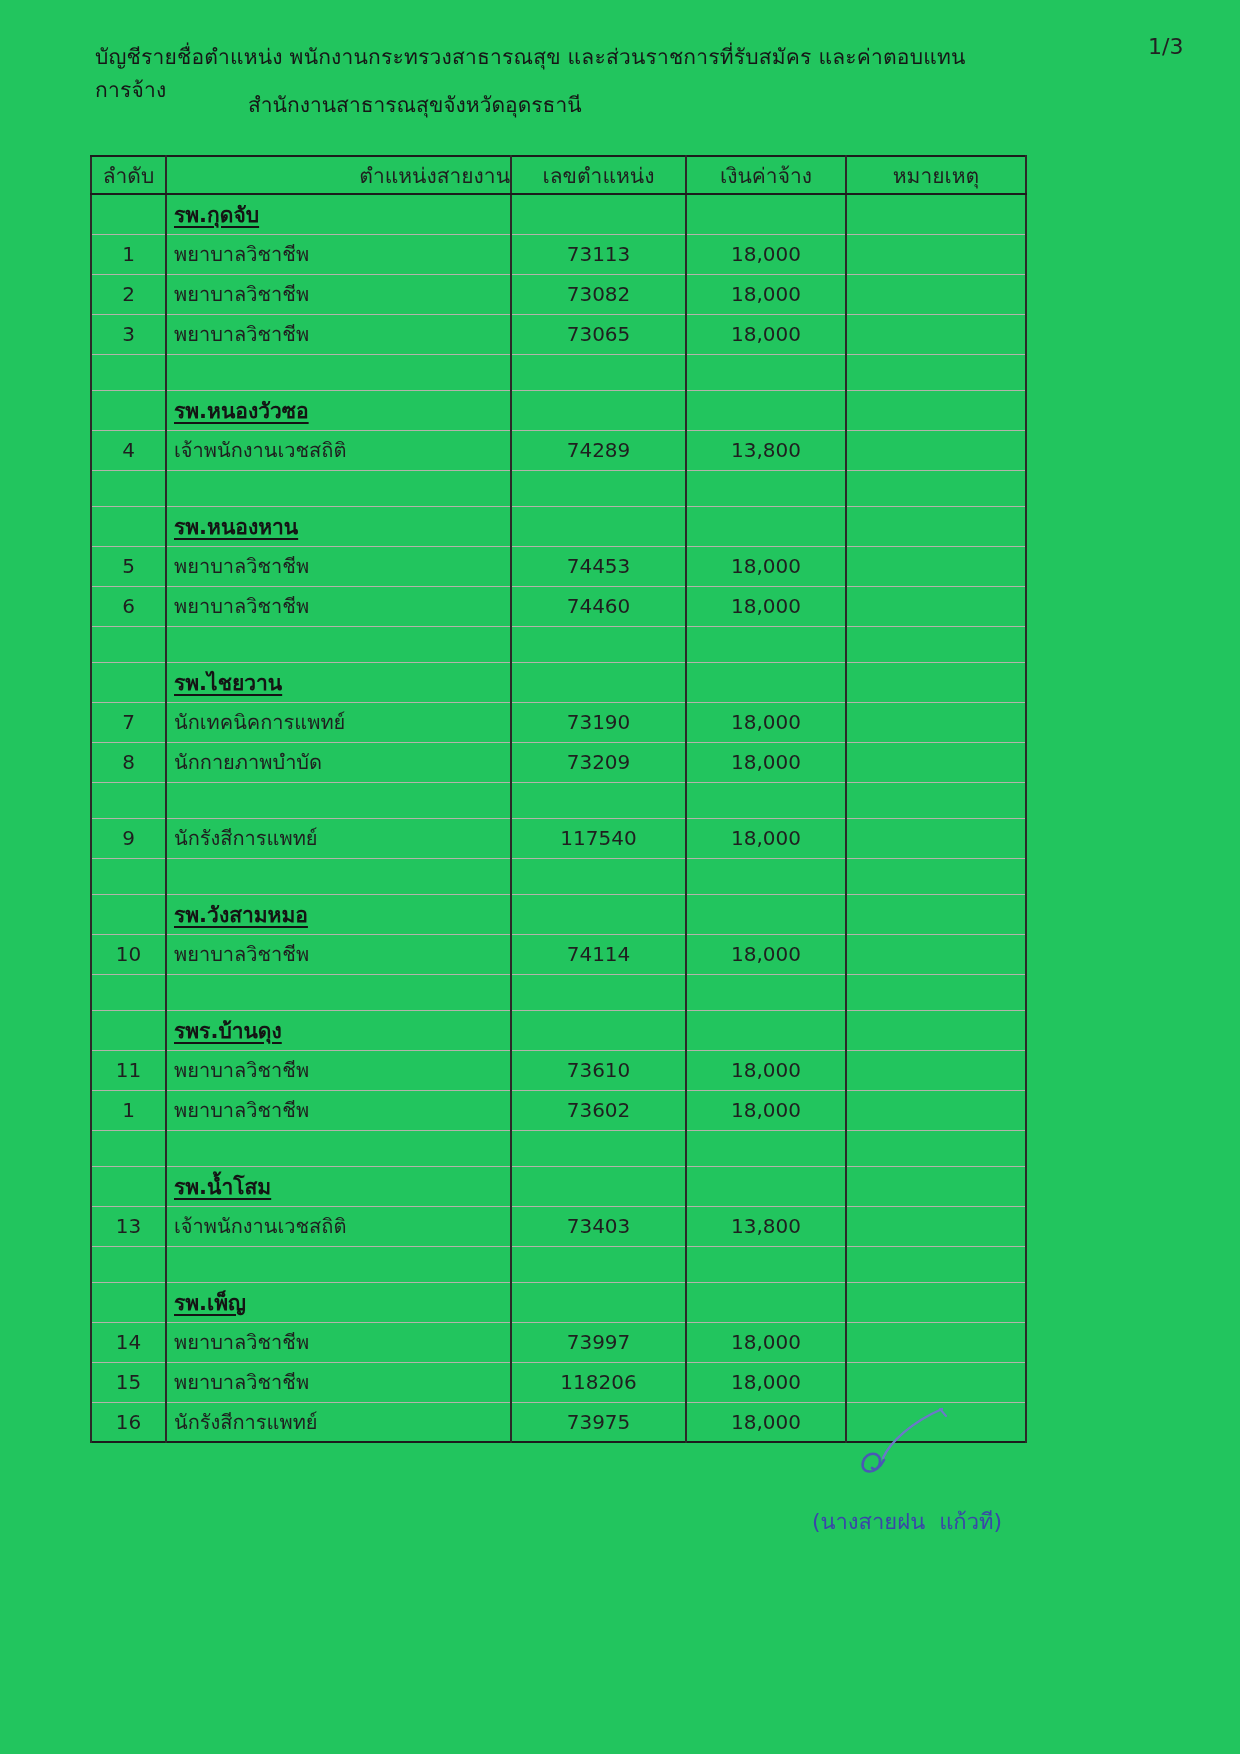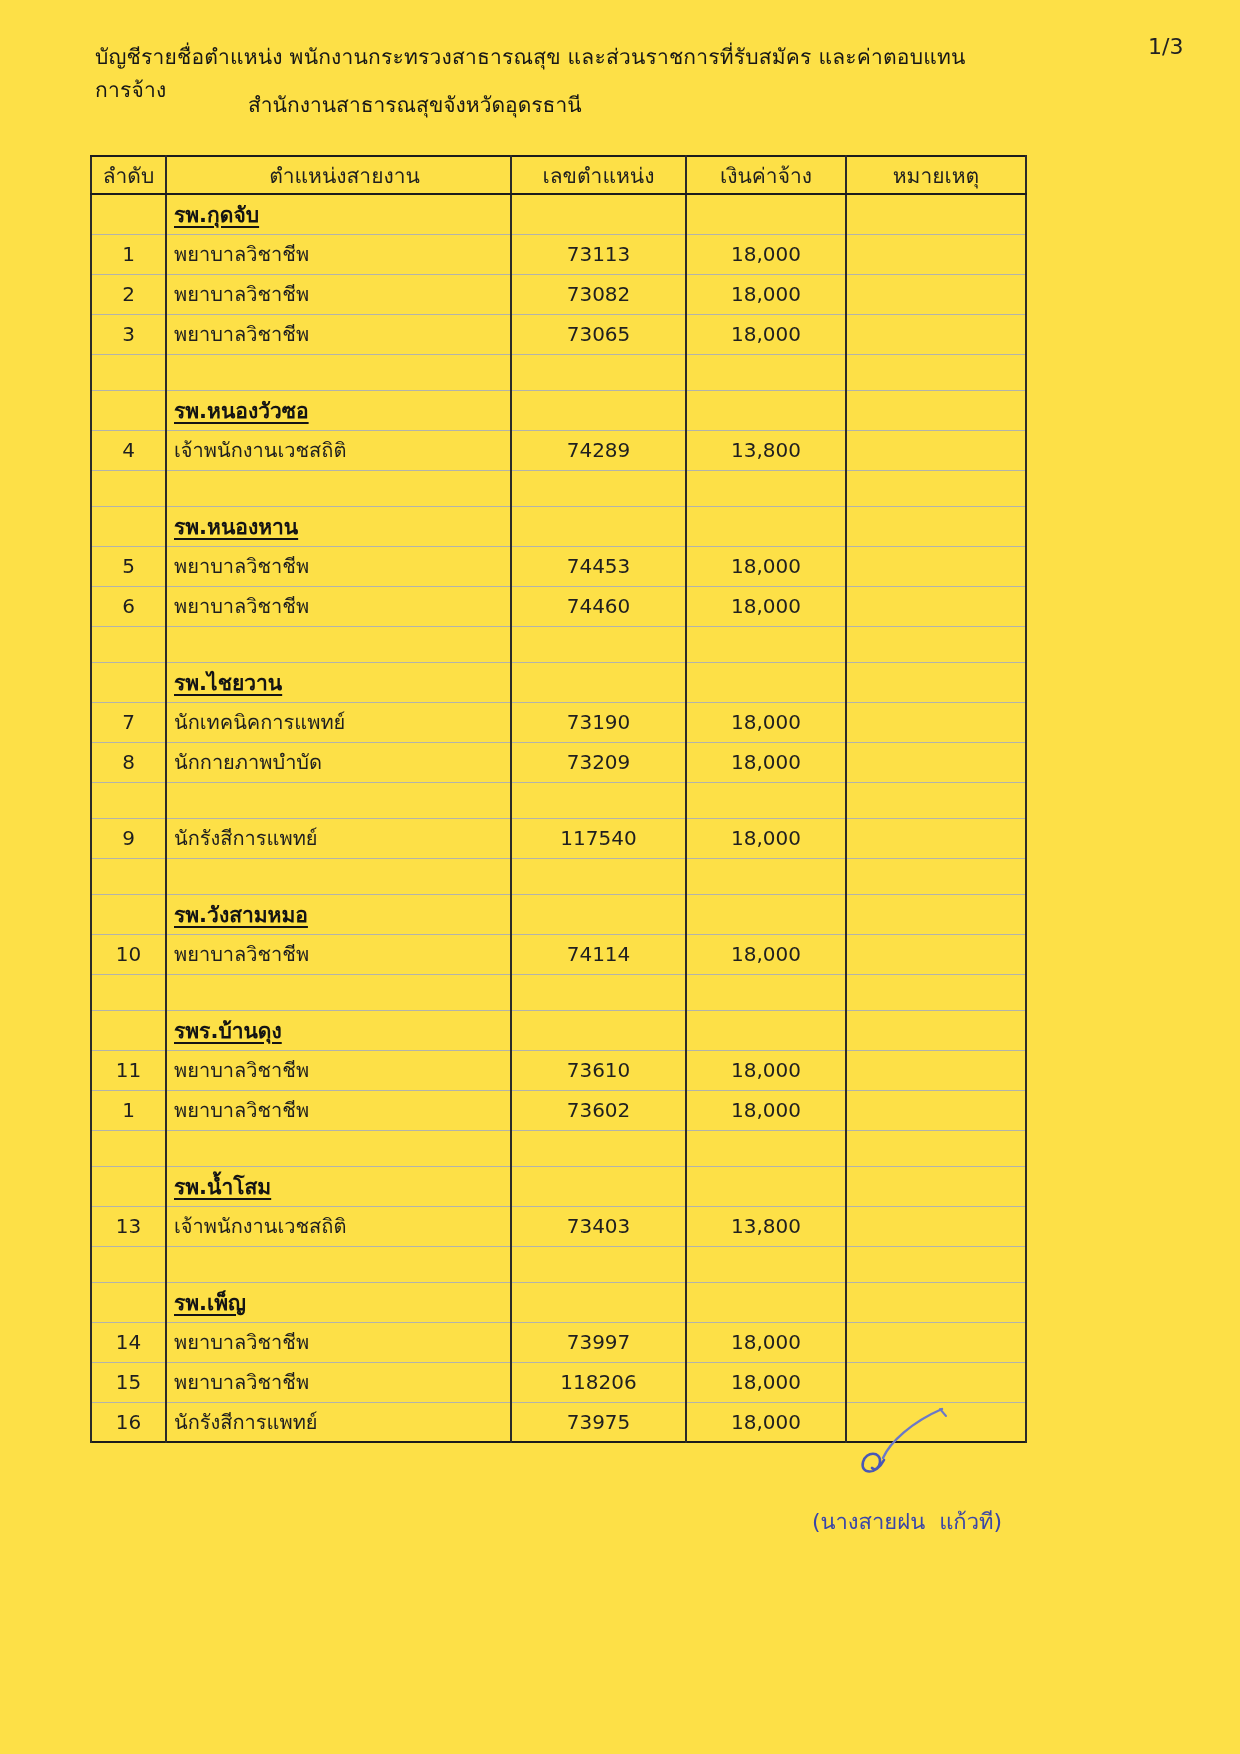--- a/index.html
+++ b/index.html
@@ -3,21 +3,21 @@
 <meta charset="utf-8">
 <style>
   * { margin: 0; padding: 0; box-sizing: border-box; }
   html, body { background: #e8e8e6; }
   body { font-family: "DejaVu Sans", sans-serif; }
   .sheet {
     position: relative;
     width: 1240px;
     height: 1754px;
     margin: 0 auto;
-    background: #fde047;
+    background: #22c55e;
     color: #1e1e1e;
     overflow: hidden;
   }
   .title-line1 {
     position: absolute;
     left: 95px; top: 40px;
     width: 900px;
     font-size: 21px;
     letter-spacing: 0.2px;
     color: #161616;
@@ -60,21 +60,21 @@
     white-space: nowrap;
   }
   .roster thead th {
     height: 38px;
     border-top: 2px solid #1c1c1c;
     border-bottom: 2px solid #1c1c1c;
     font-size: 21px;
     text-align: center;
     vertical-align: middle;
   }
-  .roster thead th.h-pos { text-align: center; padding-left: 12px; }
+  .roster thead th.h-pos { text-align: right; padding-left: 12px; }
   .row-group  { height: 40px; margin-left: 16px; }
   .row-data   { height: 40px; }
   .row-spacer { height: 36px; }
   .roster td { vertical-align: middle; }
   .c-no   { text-align: center; }
   .c-pos  { text-align: left; padding-left: 7px; }
   .c-code { text-align: center; }
   .c-sal  { text-align: center; }
   .c-rem  { text-align: center; }
   .group-label {

